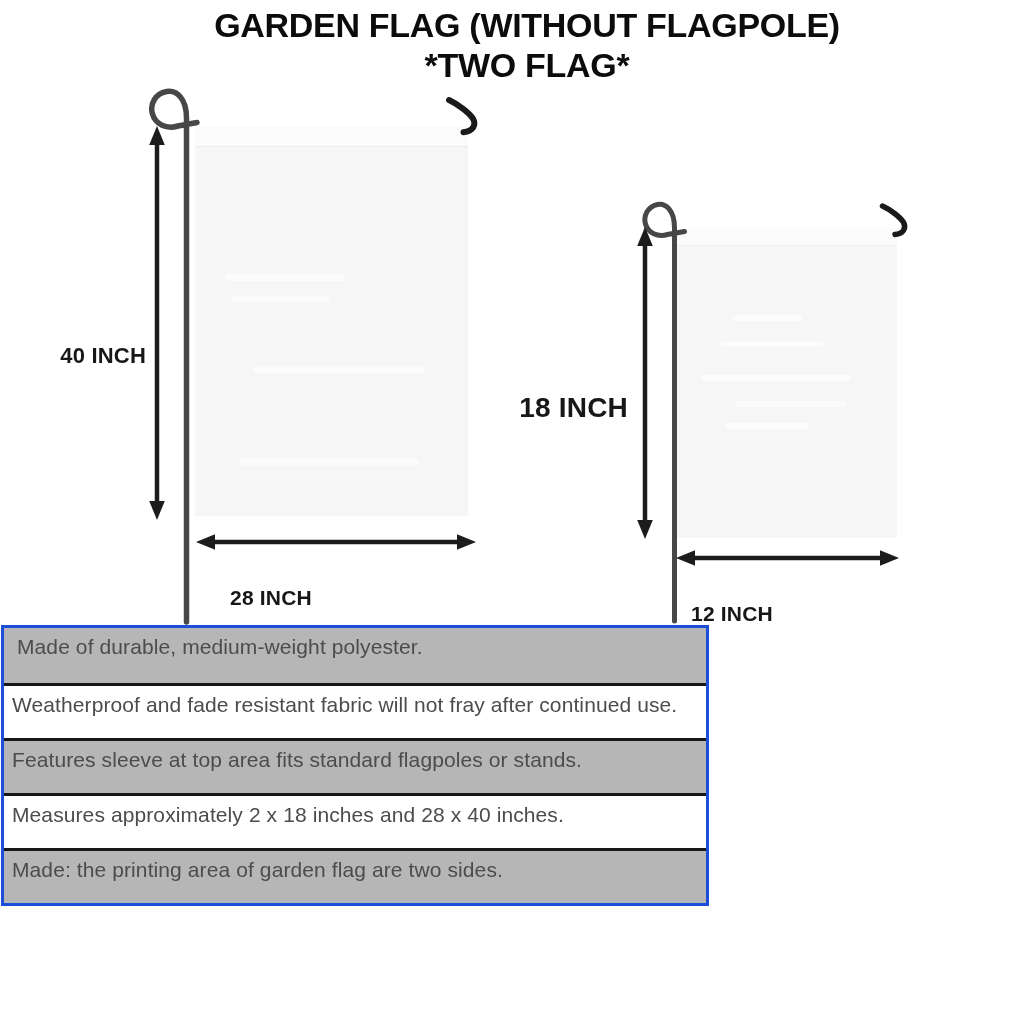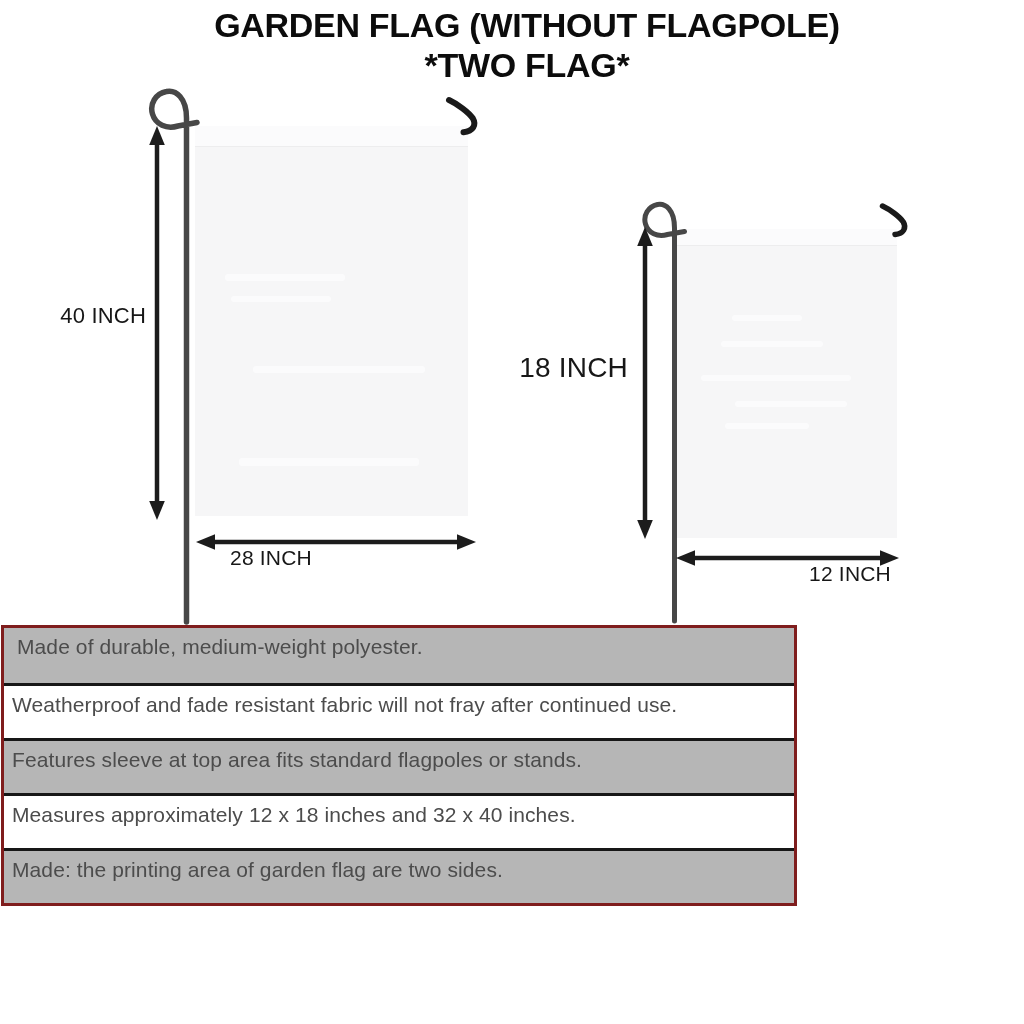--- a/index.html
+++ b/index.html
@@ -51,37 +51,38 @@
   .overlay {
     position: absolute;
     left: 0; top: 0;
     width: 1024px; height: 1024px;
     pointer-events: none;
   }
 
   
   .dim-label {
     position: absolute;
-    font-weight: normal;
+    font-weight: bold;
     font-size: 21px;
     color: #171717;
     letter-spacing: 0.2px;
     white-space: nowrap;
+    margin-top: 40px;
   }
   .label-40 { left: 26px;  top: 303px; width: 120px; text-align: right;  font-size: 22px; }
   .label-28 { left: 230px; top: 546px; width: 200px; text-align: left; }
   .label-18 { left: 518px; top: 352px; width: 110px; text-align: right;  font-size: 28px; }
-  .label-12 { left: 691px; top: 562px; width: 200px; text-align: right; }
+  .label-12 { left: 691px; top: 562px; width: 200px; text-align: left; }
 
   
   .features-table {
     position: absolute;
     left: 1px; top: 625px;
-    width: 796px;
-    border: 3px solid #7f1d1d;
+    width: 708px;
+    border: 3px solid #1d4ed8;
     box-sizing: border-box;
     background: #ffffff;
   }
   .feature-row {
     height: 55px;
     box-sizing: border-box;
     padding: 7px 10px 0 13px;
     font-size: 21px;
     color: #4c4c4c;
     letter-spacing: 0.1px;
@@ -161,20 +162,20 @@
     <div class="feature-row shaded">
       <span>Made of durable, medium-weight polyester.</span>
     </div>
     <div class="feature-row plain">
       <span>Weatherproof and fade resistant fabric will not fray after continued use.</span>
     </div>
     <div class="feature-row shaded">
       <span>Features sleeve at top area fits standard flagpoles or stands.</span>
     </div>
     <div class="feature-row plain">
-      <span>Measures approximately 12 x 18 inches and 32 x 40 inches.</span>
+      <span>Measures approximately 2 x 18 inches and 28 x 40 inches.</span>
     </div>
     <div class="feature-row shaded">
       <span>Made: the printing area of garden flag are two sides.</span>
     </div>
   </div>
 
 </div>
 
 </body></html>

